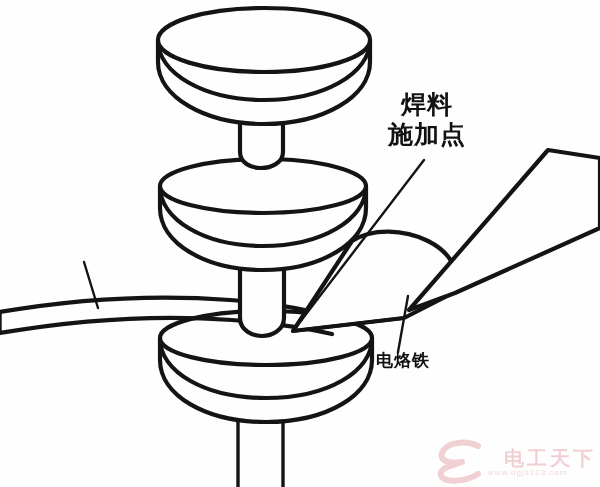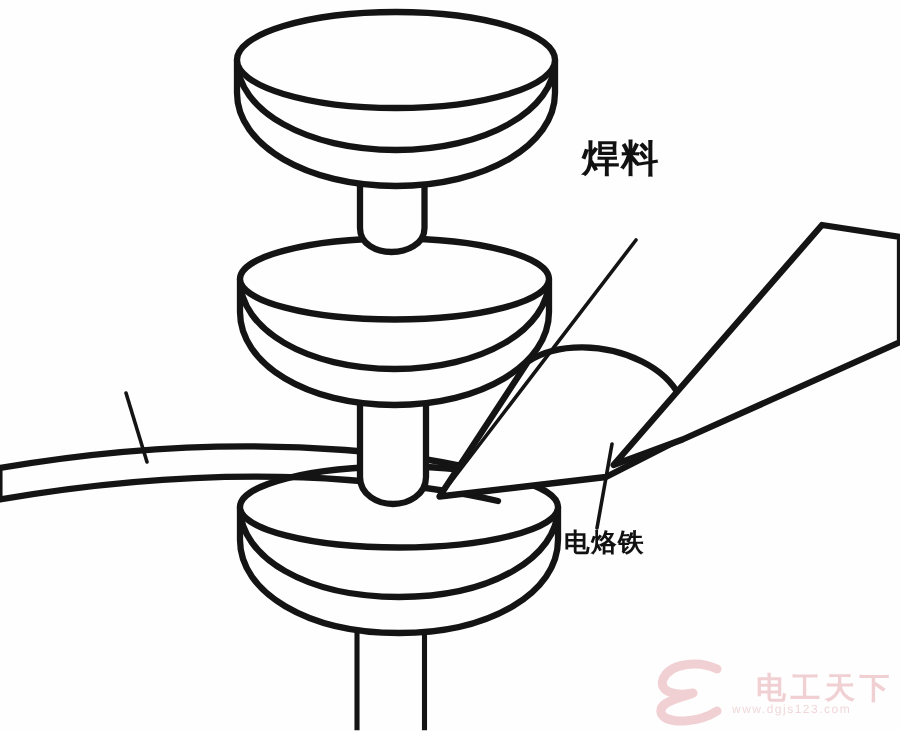--- a/index.html
+++ b/index.html
@@ -19,21 +19,21 @@
   }
   #art {
     position: absolute;
     left: 0;
     top: 0;
     width: 600px;
     height: 487px;
   }
   .lbl {
     position: absolute;
-    font-family: Liberation Serif, serif;
+    font-family: Liberation Mono, monospace;
     color: #111111;
     font-weight: 700;
     white-space: nowrap;
     letter-spacing: 1px;
     line-height: 1.18;
     text-align: center;
   }
   #label-solder-point {
     left: 388px;
     top: 92px;
@@ -181,20 +181,21 @@
     <g>
       <path class="thin" d="M84,262 L98,308"></path>
     </g>
     <g>
       <path class="thin" d="M408,296 L398,352"></path>
     </g>
   </svg>
 
   <div class="lbl" id="label-solder-point">
     <div>焊料</div>
+    <div>施加点</div>
   </div>
 
 
   <div class="lbl" id="label-iron">电烙铁</div>
 
   <div id="watermark">
     <svg width="60" height="48" viewBox="0 0 60 48" xmlns="http://www.w3.org/2000/svg">
       <path d="M46,10 C34,4 14,6 10,17 C7,26 20,28 30,26 C20,30 6,32 9,40 C13,47 34,46 46,38" fill="none" stroke="#d46a72" stroke-width="6" stroke-linecap="round" stroke-linejoin="round"></path>
     </svg>
     <div class="wm-text">电工天下</div>

